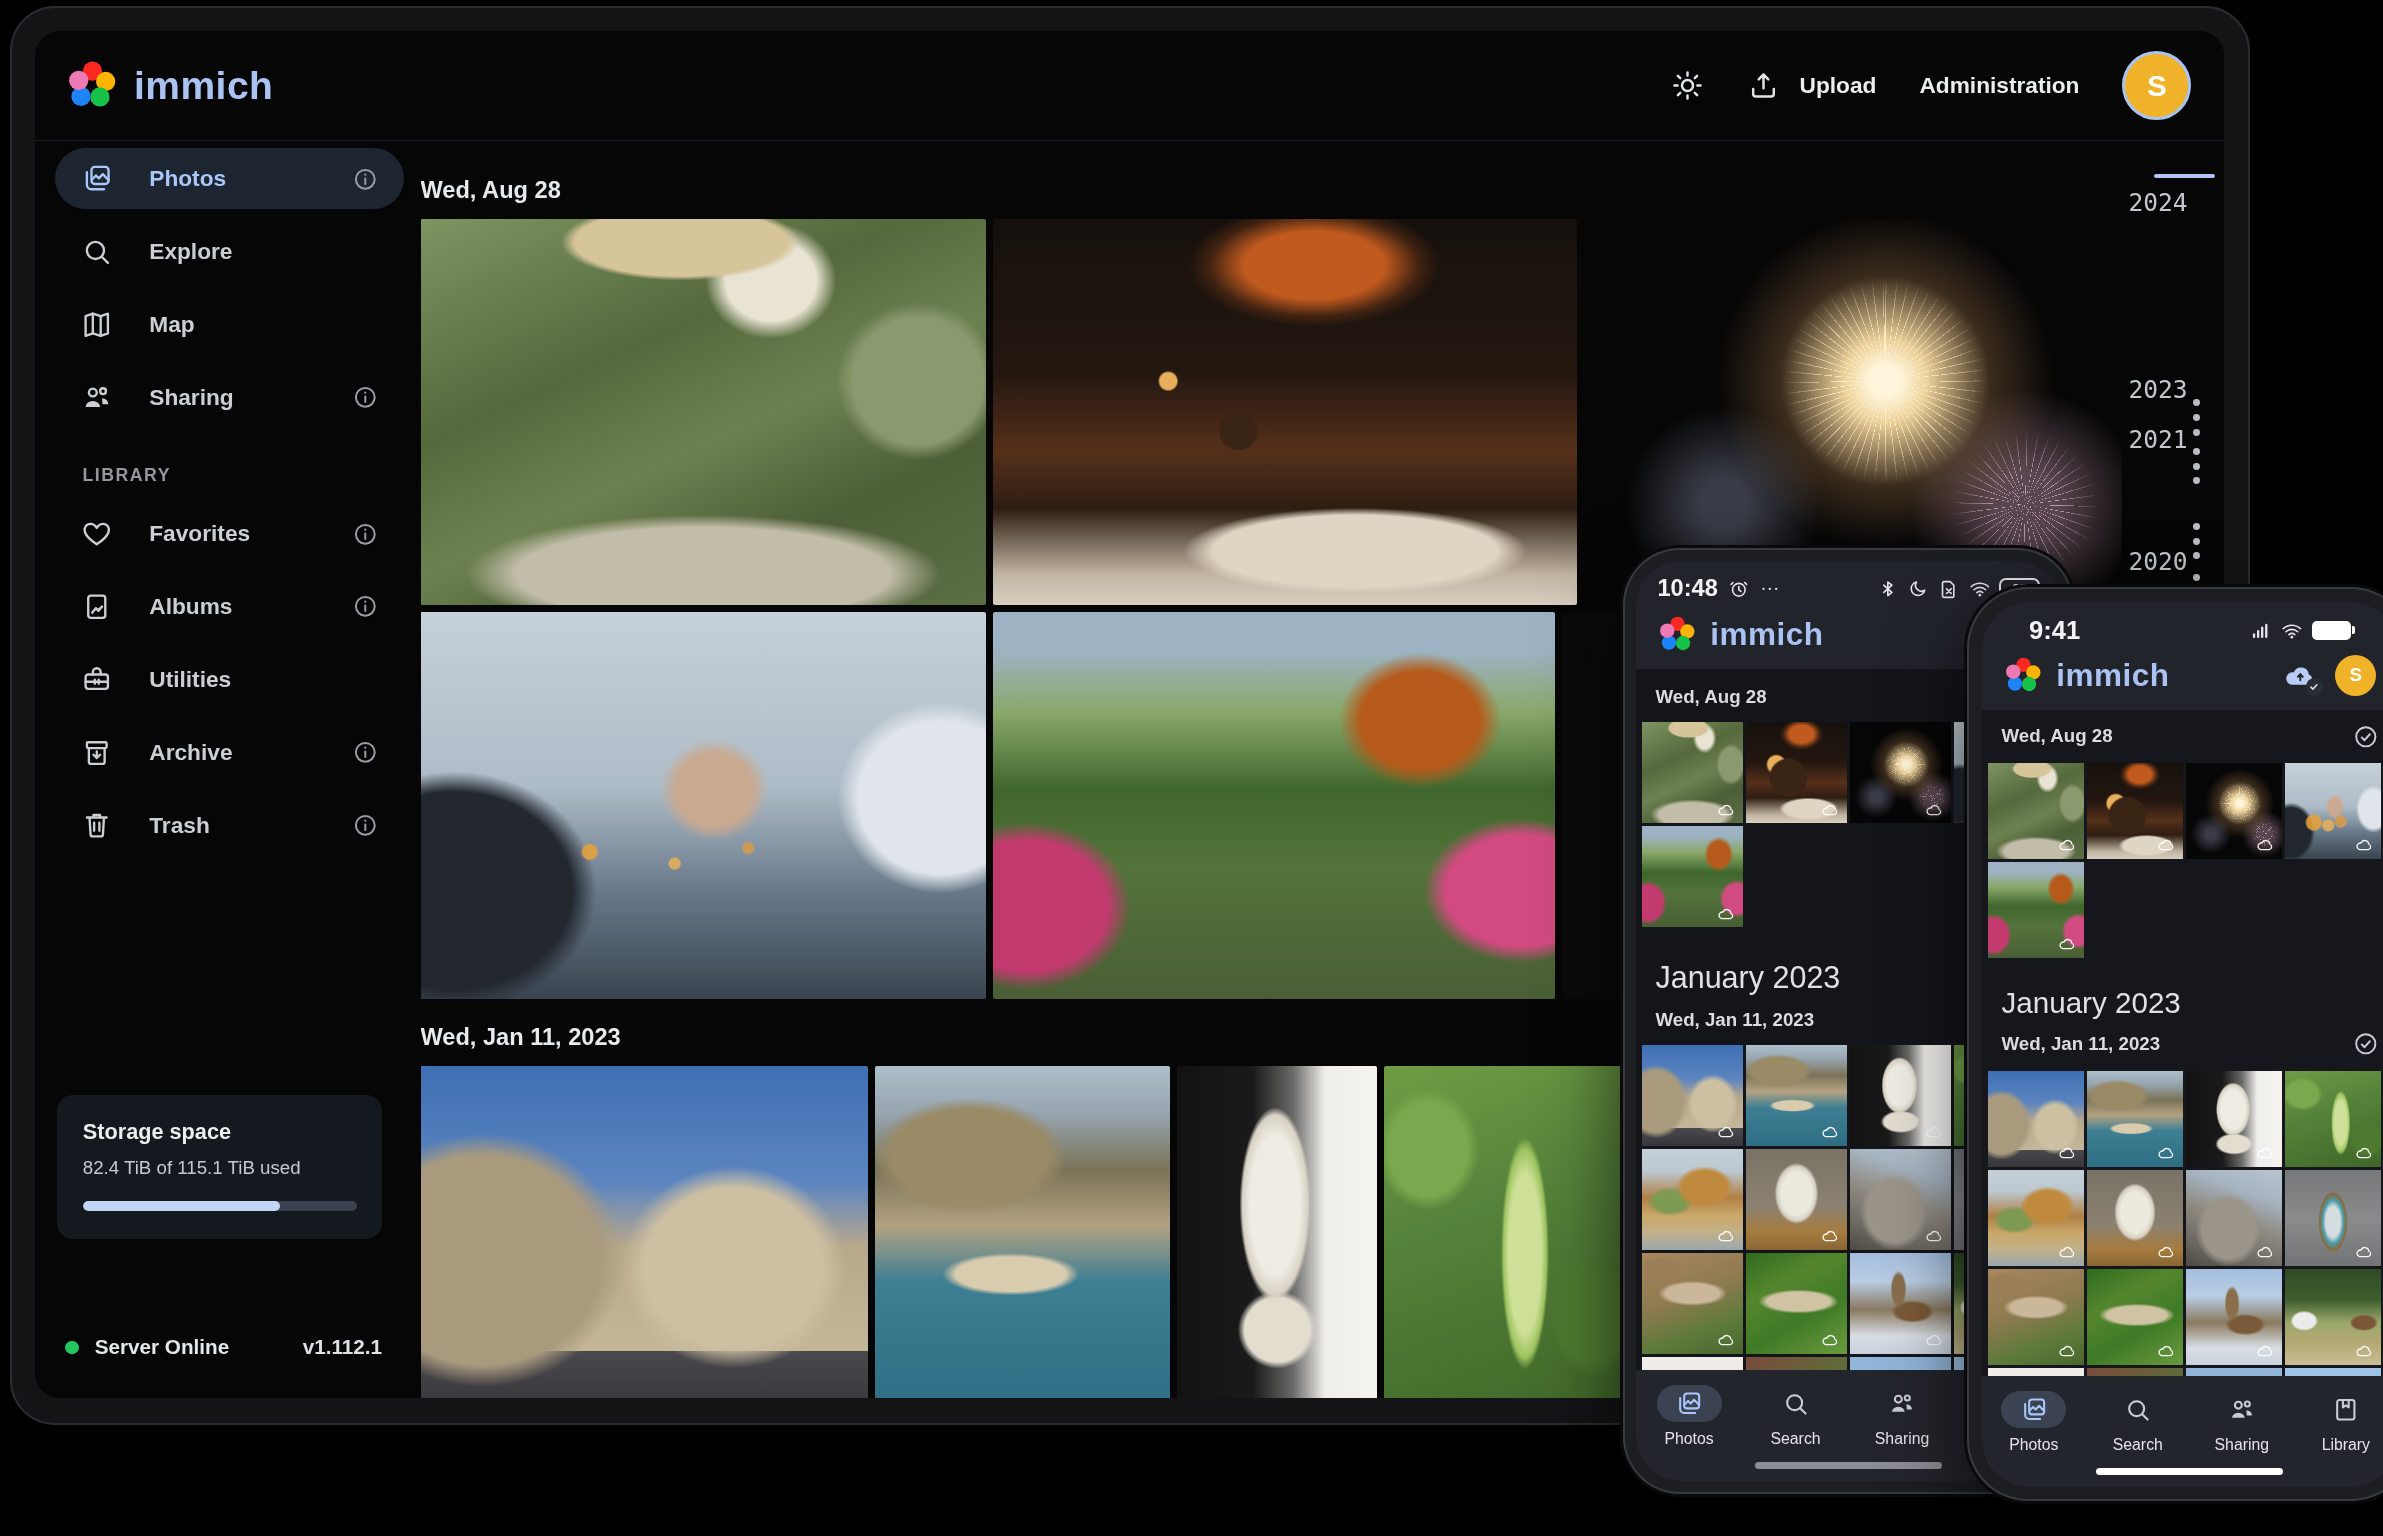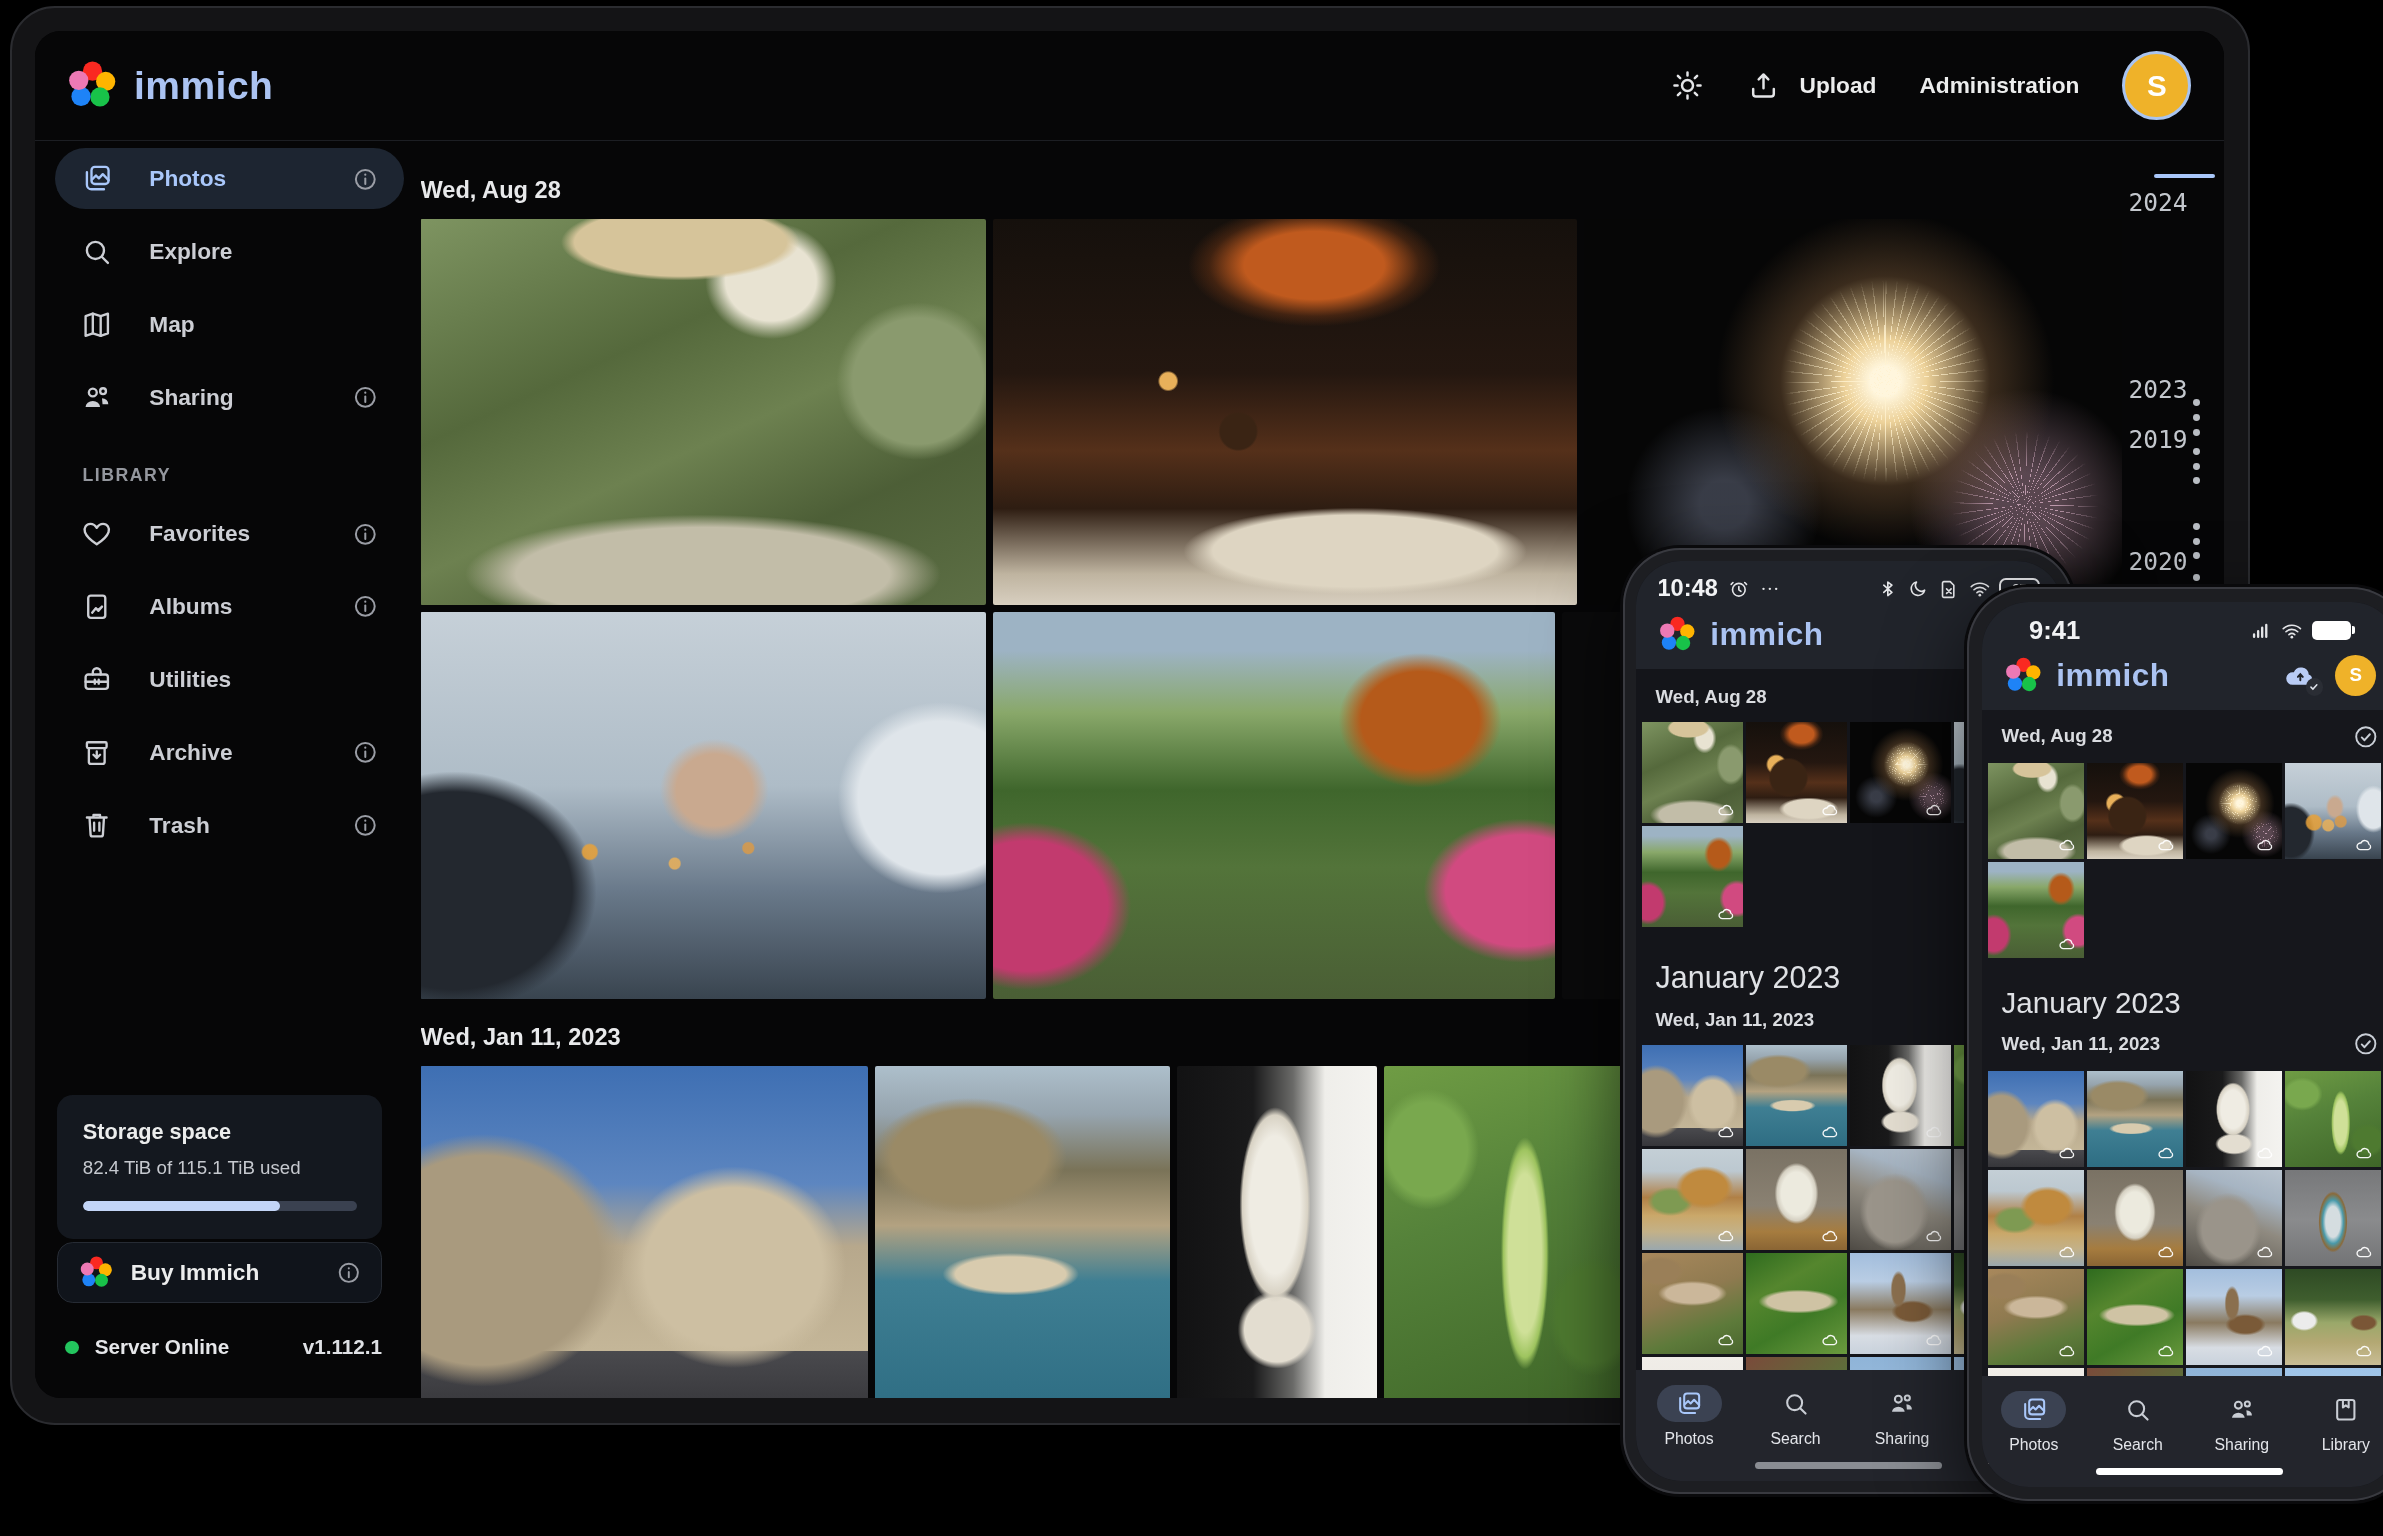--- a/index.html
+++ b/index.html
@@ -399,39 +399,20 @@
         </div>
 
       <div class="storage-card">
         <div class="storage-title">Storage space</div>
         <div class="storage-usage">82.4 TiB of 115.1 TiB used</div>
         <div class="storage-track">
           <div class="storage-fill" id="storage-fill" style="width: 72%;"></div>
         </div>
       </div>
 
-      <div class="buy-card">
-        <span class="flower">
-            <svg viewBox="0 0 48 48">
-              <circle cx="24" cy="11.5" r="8.4" fill="#fa2921"></circle>
-              <circle cx="35.5" cy="20.5" r="8.4" fill="#ffb400"></circle>
-              <circle cx="30.5" cy="34" r="8.4" fill="#18c249"></circle>
-              <circle cx="14" cy="33.5" r="8.4" fill="#1e83f7"></circle>
-              <circle cx="12" cy="19.5" r="8.4" fill="#ed79b5"></circle>
-            </svg>
-          </span>
-        <span class="buy-label">Buy Immich</span>
-        <span class="ic info">
-            <svg viewBox="0 0 24 24" fill="none" stroke="currentColor" stroke-width="1.8" stroke-linecap="round" stroke-linejoin="round">
-              <circle cx="12" cy="12" r="8.5"></circle>
-              <path d="M12 11.2v5"></path>
-              <circle cx="12" cy="7.8" r="1" fill="currentColor" stroke="none"></circle>
-            </svg>
-          </span>
-      </div>
 
       <div class="server-row">
         <span class="server-dot"></span>
         <span class="server-label">Server Online</span>
         <span class="server-version">v1.112.1</span>
       </div>
     </div>
 
     <div class="gallery" id="desktop-gallery">
         <div>
@@ -456,21 +437,21 @@
             <div class="photo ph-plant" style="width: 243px; height: 347px;"></div>
             <div class="photo ph-dark" style="width: 489px; height: 347px;"></div>
           </div>
         </div>
       </div>
 
     <div class="scrubber" id="scrubber">
       <div class="scrub-handle"></div>
     <div class="scrub-year" style="top: 47px;">2024</div>
         <div class="scrub-year" style="top: 234px;">2023</div>
-        <div class="scrub-year" style="top: 284px;">2019</div>
+        <div class="scrub-year" style="top: 284px;">2021</div>
         <div class="scrub-year" style="top: 406px;">2020</div>
         <div class="scrub-dot" style="top: 258px;"></div>
         <div class="scrub-dot" style="top: 273px;"></div>
         <div class="scrub-dot" style="top: 288px;"></div>
         <div class="scrub-dot" style="top: 307px;"></div>
         <div class="scrub-dot" style="top: 322px;"></div>
         <div class="scrub-dot" style="top: 336px;"></div>
         <div class="scrub-dot" style="top: 382px;"></div>
         <div class="scrub-dot" style="top: 397px;"></div>
         <div class="scrub-dot" style="top: 411px;"></div>

